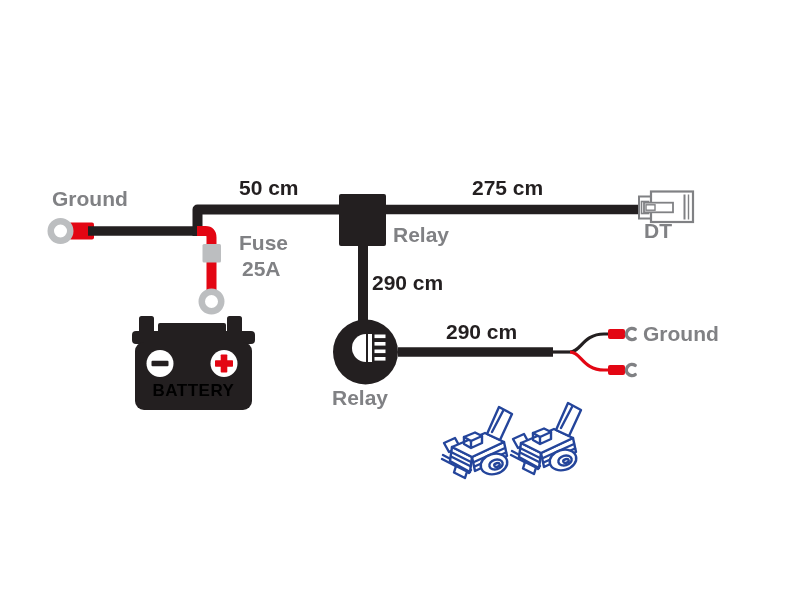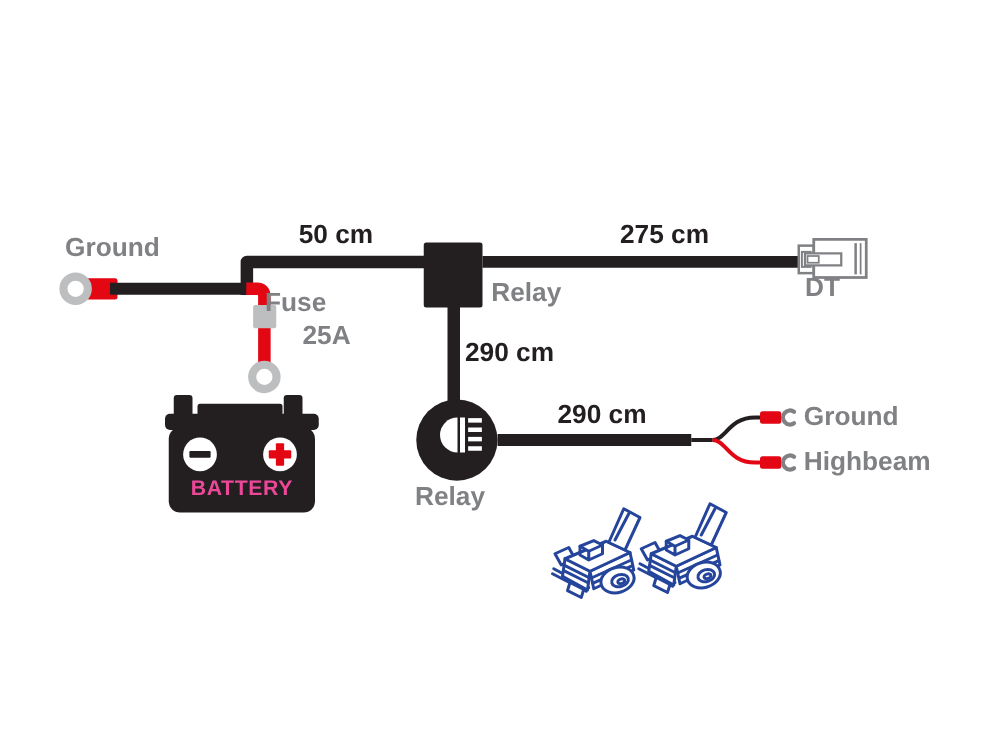--- a/index.html
+++ b/index.html
@@ -2,21 +2,21 @@
 <html><head>
 <meta charset="utf-8">
 <style>
   html,body{margin:0;padding:0;background:#fff;}
   #stage{position:relative;width:764px;height:600px;background:#fff;overflow:hidden;
          font-family:"Liberation Sans",sans-serif;}
   #wires{position:absolute;left:0;top:0;}
   .lbl{position:absolute;font-weight:bold;font-size:21px;line-height:1.15;
        white-space:nowrap;color:#808184;}
   .lbl.k{color:#231f20;text-align:center;}
-  .lbl.batt{color:#ec4899;font-size:17px;letter-spacing:.5px;width:117px;text-align:center;}
+  .lbl.batt{color:#000000;font-size:17px;letter-spacing:.5px;width:117px;text-align:center;}
 </style>
 </head>
 <body>
 
 <div id="stage">
 
   <svg id="wires" width="800" height="600" viewBox="0 0 800 600">
     <defs>
       <g id="clip" stroke="#24459b" stroke-width="2.4" fill="#ffffff" stroke-linejoin="round" stroke-linecap="round">
         <path d="M2 52 L30 67" fill="none"></path>
@@ -100,24 +100,23 @@
     <rect x="608" y="365" width="17" height="10" rx="2" fill="#e30613"></rect>
     <path d="M635.2 338.6 A5.6 5.6 0 1 1 635.2 329.4" stroke="#808184" stroke-width="3.4" fill="none" stroke-linecap="round"></path>
     <path d="M635.2 374.6 A5.6 5.6 0 1 1 635.2 365.4" stroke="#808184" stroke-width="3.4" fill="none" stroke-linecap="round"></path>
 
     <use href="#clip" transform="translate(441,403)"></use>
     <use href="#clip" transform="translate(510,399)"></use>
   </svg>
 
   <div class="lbl" style="left:52px;top:187px">Ground</div>
   <div class="lbl k" style="left:239px;top:176px">50 cm</div>
-  <div class="lbl" style="left:212px;top:231px">Fuse</div>
+  <div class="lbl" style="left:239px;top:231px">Fuse</div>
   <div class="lbl" style="left:242px;top:257px">25A</div>
   <div class="lbl batt" style="left:135px;top:381px">BATTERY</div>
   <div class="lbl" style="left:393px;top:223px">Relay</div>
-  <div class="lbl k" style="left:496px;top:176px">275 cm</div>
+  <div class="lbl k" style="left:472px;top:176px">275 cm</div>
   <div class="lbl" style="left:644px;top:219px">DT</div>
   <div class="lbl k" style="left:372px;top:271px">290 cm</div>
   <div class="lbl" style="left:332px;top:386px">Relay</div>
   <div class="lbl k" style="left:446px;top:320px">290 cm</div>
   <div class="lbl" style="left:643px;top:322px">Ground</div>
-  <div class="lbl" style="left:643px;top:358px">Highbeam</div>
 </div>
 
 </body></html>

